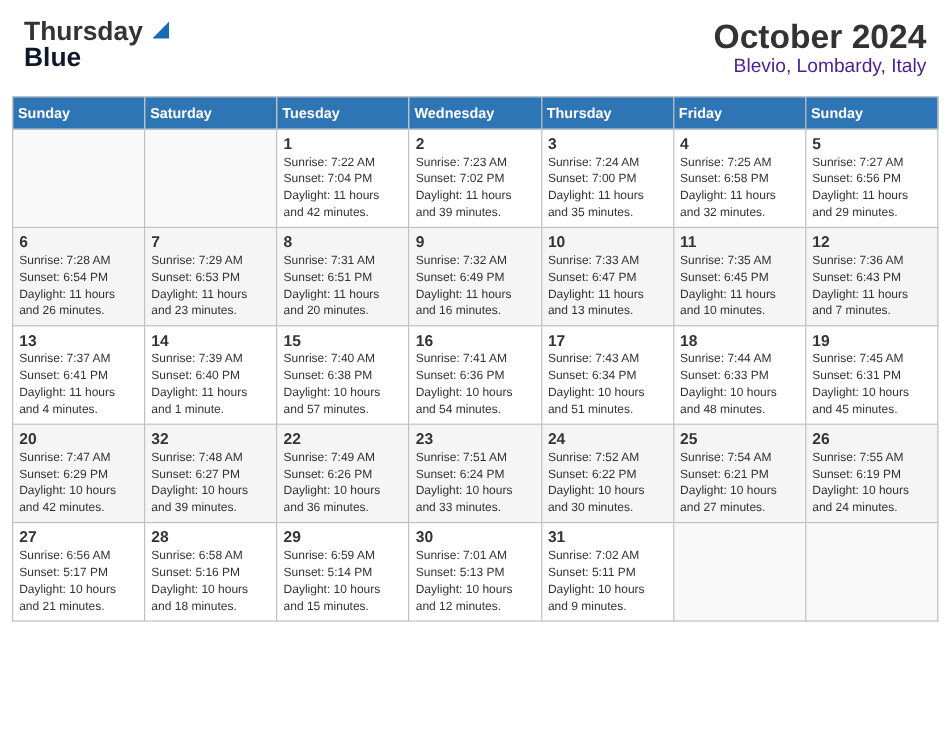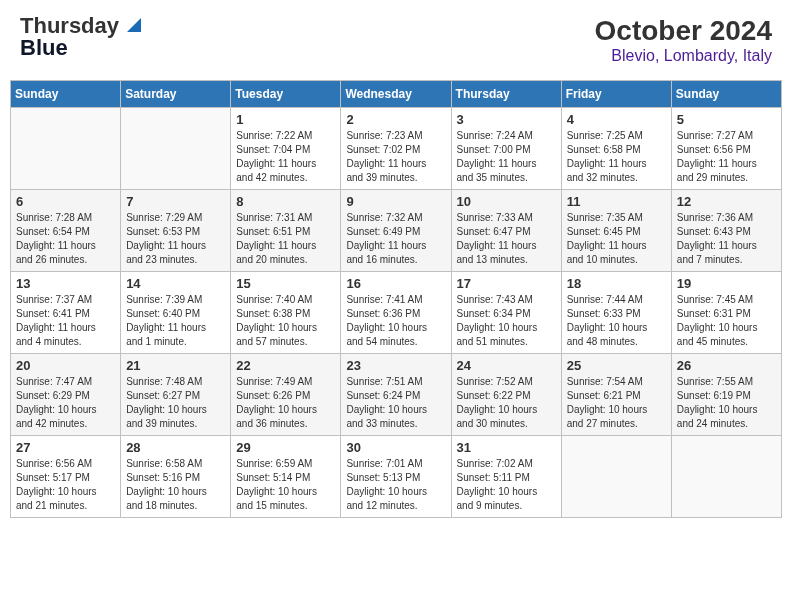--- a/index.html
+++ b/index.html
@@ -206,21 +206,21 @@
           <div class="day-number">19</div>
           <div class="cell-content">Sunrise: 7:45 AM<br>Sunset: 6:31 PM<br>Daylight: 10 hours and 45 minutes.</div>
         </td>
       </tr>
       <tr>
         <td>
           <div class="day-number">20</div>
           <div class="cell-content">Sunrise: 7:47 AM<br>Sunset: 6:29 PM<br>Daylight: 10 hours and 42 minutes.</div>
         </td>
         <td>
-          <div class="day-number">21</div>
+          <div class="day-number">32</div>
           <div class="cell-content">Sunrise: 7:48 AM<br>Sunset: 6:27 PM<br>Daylight: 10 hours and 39 minutes.</div>
         </td>
         <td>
           <div class="day-number">22</div>
           <div class="cell-content">Sunrise: 7:49 AM<br>Sunset: 6:26 PM<br>Daylight: 10 hours and 36 minutes.</div>
         </td>
         <td>
           <div class="day-number">23</div>
           <div class="cell-content">Sunrise: 7:51 AM<br>Sunset: 6:24 PM<br>Daylight: 10 hours and 33 minutes.</div>
         </td>

